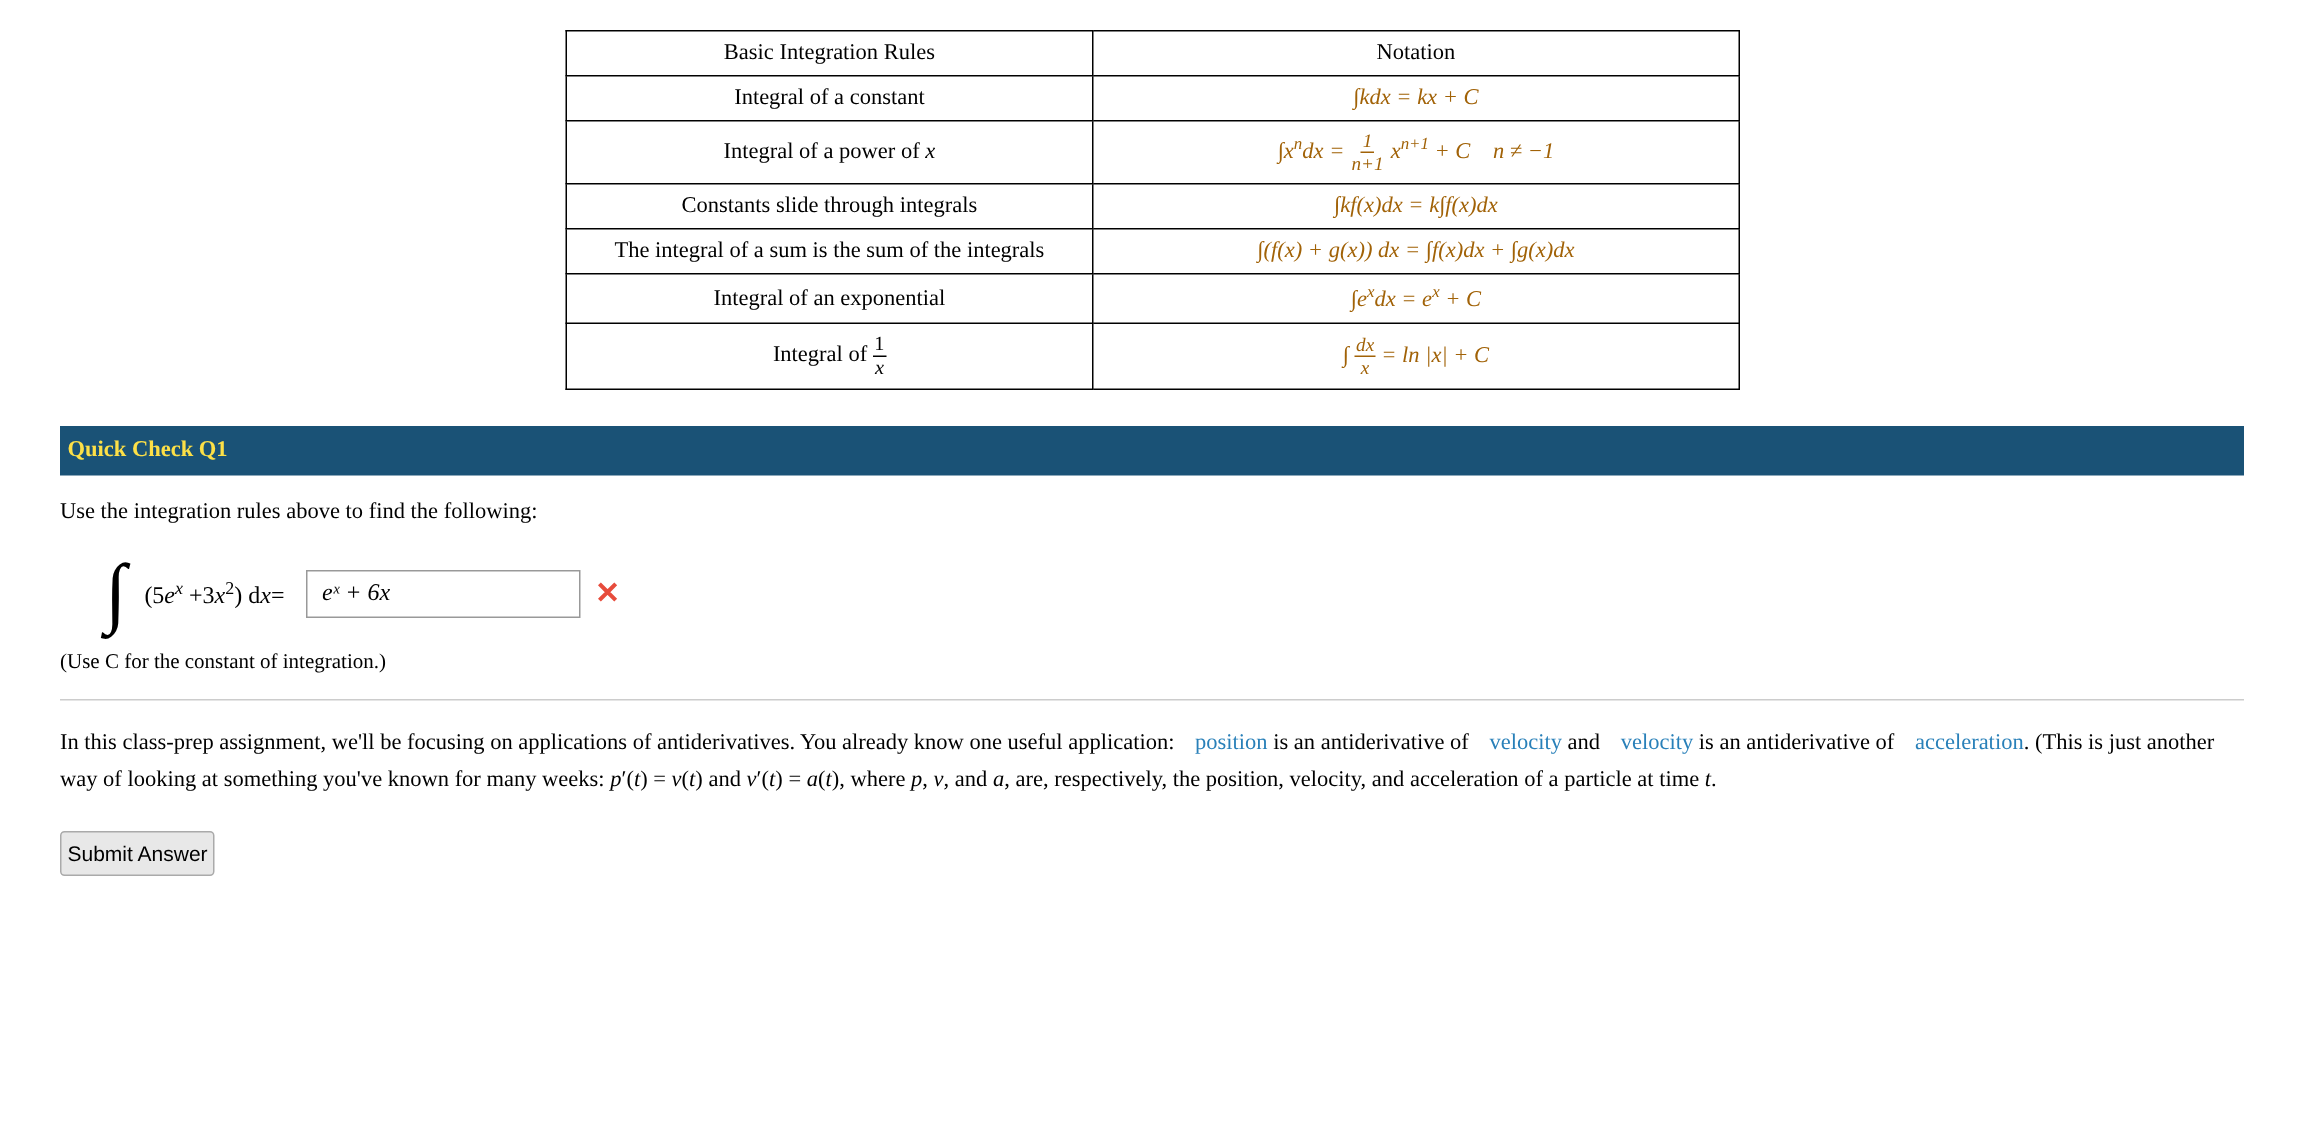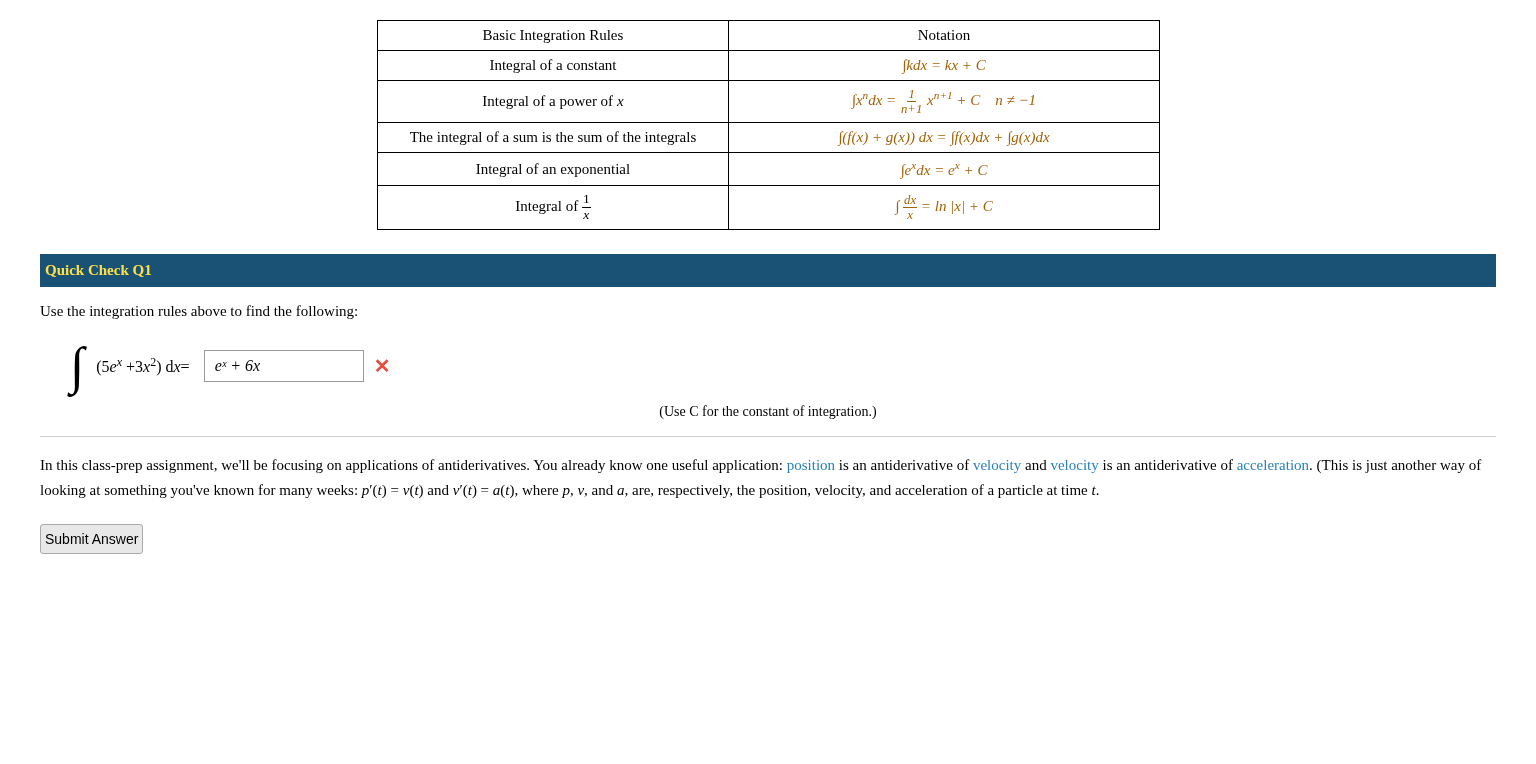--- a/index.html
+++ b/index.html
@@ -87,55 +87,55 @@
       font-size: 16px;
       font-family: Georgia, serif;
       margin-right: 4px;
     }
 
     .answer-input {
       border: 1px solid #999;
       padding: 6px 10px;
       font-size: 16px;
       font-family: Georgia, serif;
-      width: 160px;
+      width: 183px;
       font-style: italic;
       color: #000;
     }
 
     .wrong-icon {
       color: #e74c3c;
       font-size: 20px;
       font-weight: bold;
       cursor: pointer;
     }
 
     .constant-note {
       font-size: 14px;
       font-family: Georgia, serif;
       margin-bottom: 16px;
       padding-left: 0px;
-      text-align: center;
     }
 
     .divider {
       border: none;
       border-top: 1px solid #ccc;
       margin: 16px 0;
     }
 
     .description-text {
       font-size: 15px;
       font-family: Georgia, serif;
       line-height: 1.7;
       margin-bottom: 20px;
     }
 
     .highlight-blue {
       color: #2980b9;
+      margin-left: 10px;
     }
 
     .submit-btn {
       border: 1px solid #aaa;
       background: #e8e8e8;
       padding: 6px 4px;
       font-size: 14px;
       font-family: Arial, sans-serif;
       cursor: pointer;
       border-radius: 3px;
@@ -178,20 +178,26 @@
             <span class="frac">
                 <span class="num">1</span>
                 <span class="den"><i>n</i>+1</span>
               </span>
             <i>x</i><sup class="sup"><i>n</i>+1</sup> + <i>C</i>
             &nbsp;&nbsp;&nbsp;<i>n</i> ≠ −1
           </span>
         </td>
       </tr>
 
+      <tr>
+        <td>Constants slide through integrals</td>
+        <td>
+          <span class="math-blue">∫<i>kf</i>(<i>x</i>)d<i>x</i> = <i>k</i>∫<i>f</i>(<i>x</i>)d<i>x</i></span>
+        </td>
+      </tr>
 
       <tr>
         <td>The integral of a sum is the sum of the integrals</td>
         <td>
           <span class="math-blue">∫(<i>f</i>(<i>x</i>) + <i>g</i>(<i>x</i>)) d<i>x</i> = ∫<i>f</i>(<i>x</i>)d<i>x</i> + ∫<i>g</i>(<i>x</i>)d<i>x</i></span>
         </td>
       </tr>
 
       <tr>
         <td>Integral of an exponential</td>

